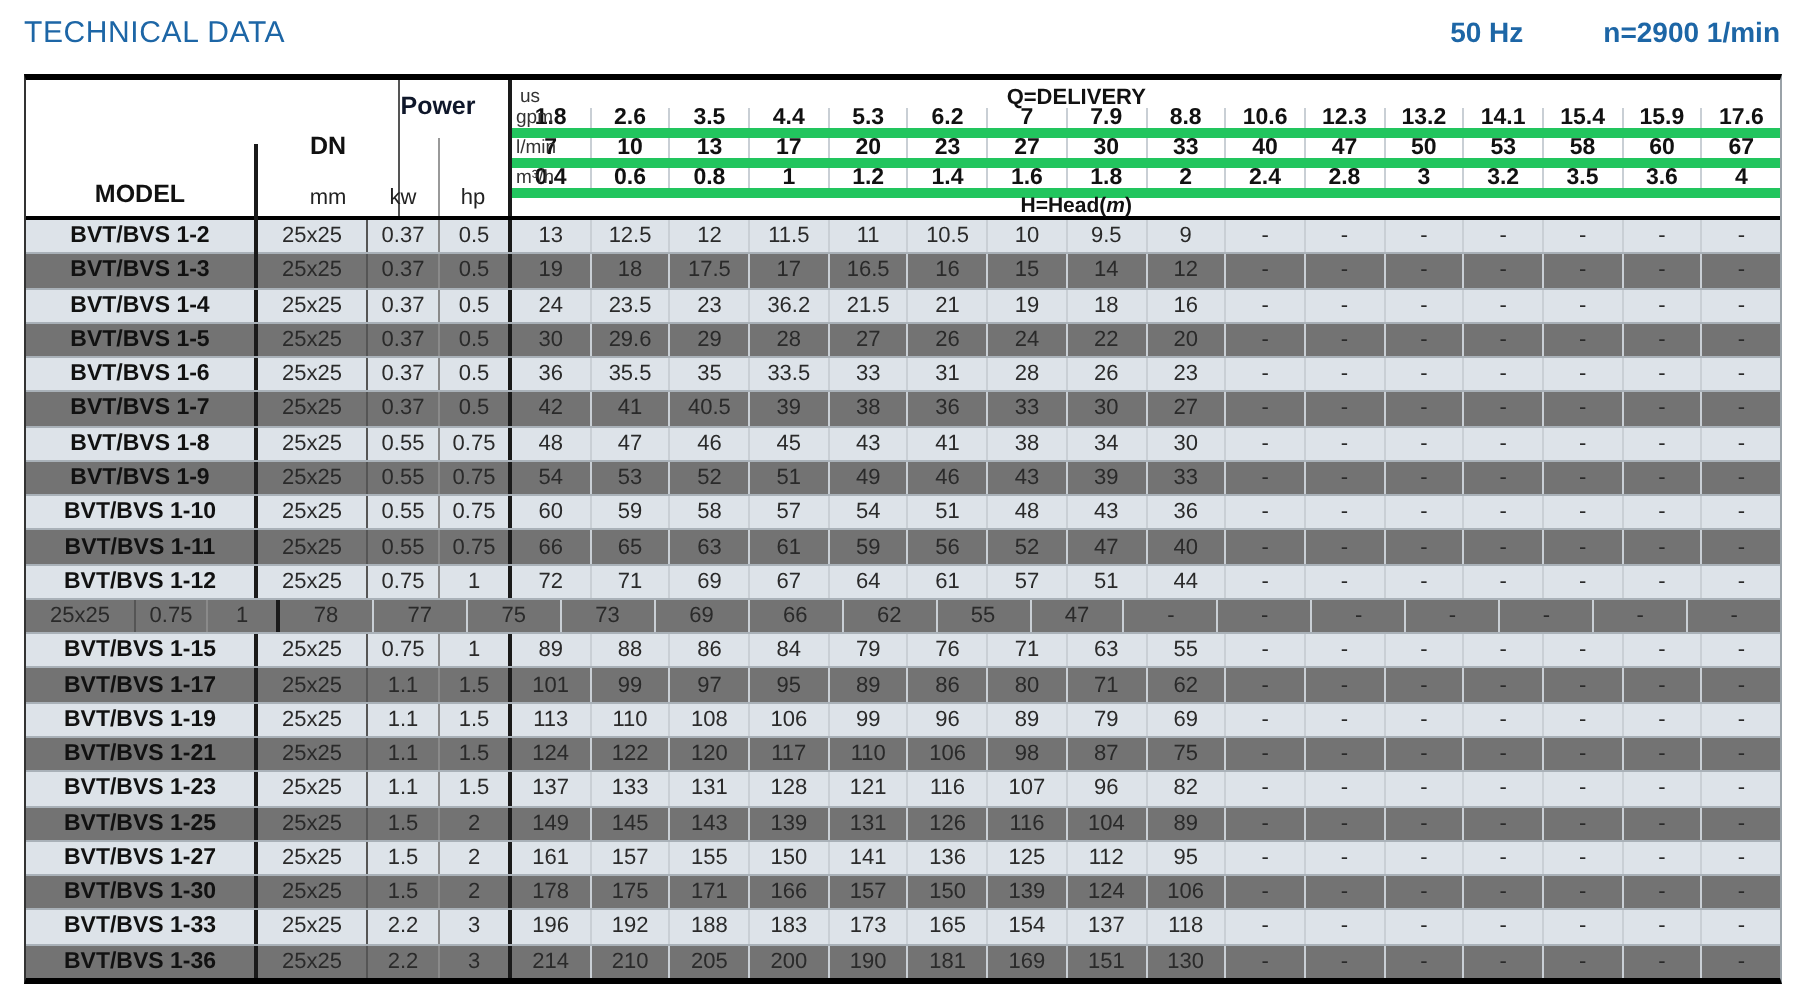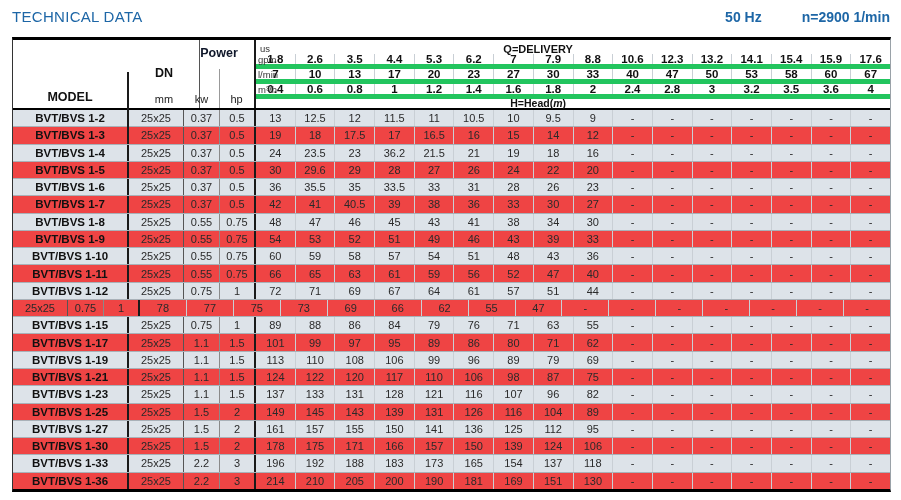--- a/index.html
+++ b/index.html
@@ -39,21 +39,21 @@
   .qcell { flex:1; display:flex; align-items:center; justify-content:center; font-weight:bold; font-size:11.5px; color:#111; border-right:1px solid #c9cfd5; }
   .qcell:last-child { border-right:none; }
   .q-head { position:absolute; left:37.5%; width:14%; top:-2px; text-align:center; font-weight:bold; font-size:10.5px; color:#111; white-space:nowrap; }
   .q-head .it { font-style:italic; }
 
   
   .tbody { flex:1; display:flex; flex-direction:column;text-align:right; }
   .trow { flex:1; display:flex; border-bottom:1px solid #a9b1b8; }
   .trow:last-child { border-bottom:none; }
   .trow.shaded { background:#dde3e9; }
-  .trow.plain { background:#ef4444; }
+  .trow.plain { background:#737373; }
   .c { display:flex; align-items:center; justify-content:center; font-size:11px; color:#2a2a2a; }
   .c.model { width:116px; flex:none; font-weight:bold; font-size:11.5px; color:#111; border-right:2px solid #1a1a1a; }
   .c.dn { width:55px; flex:none; border-right:1px solid #555; }
   .c.kw { width:36px; flex:none; border-right:1px solid #8a8a8a; }
   .c.hp { width:36px; flex:none; border-right:2px solid #1a1a1a; }
   .c.data { flex:1; border-right:1px solid #c9cfd5; }
   .c.data:last-child { border-right:none; }
 </style>
 </head>
 <body>

